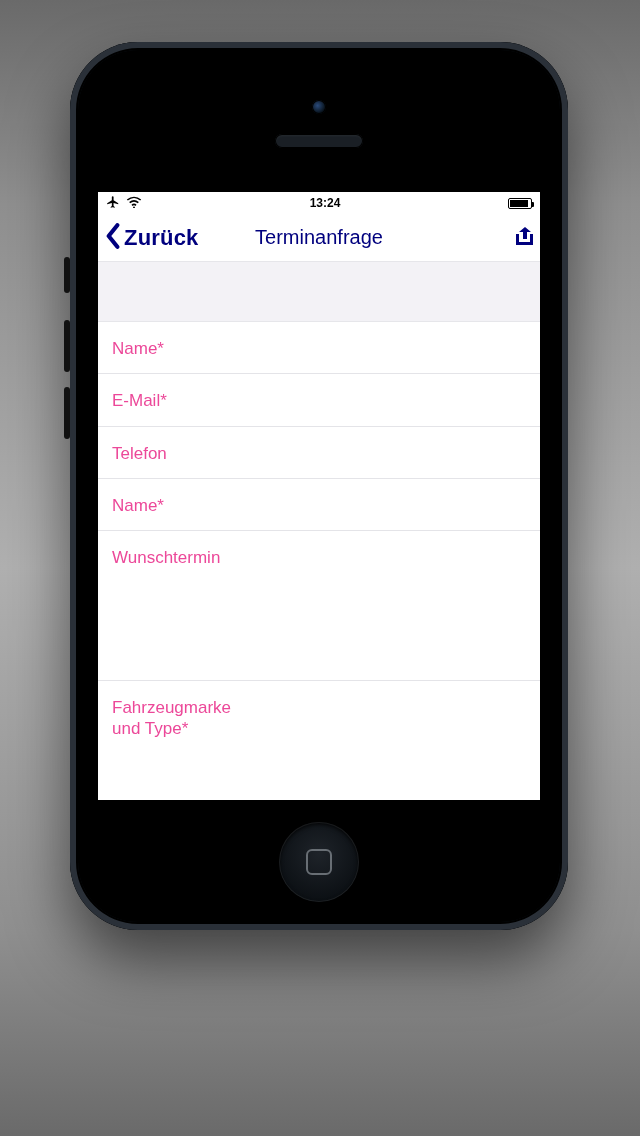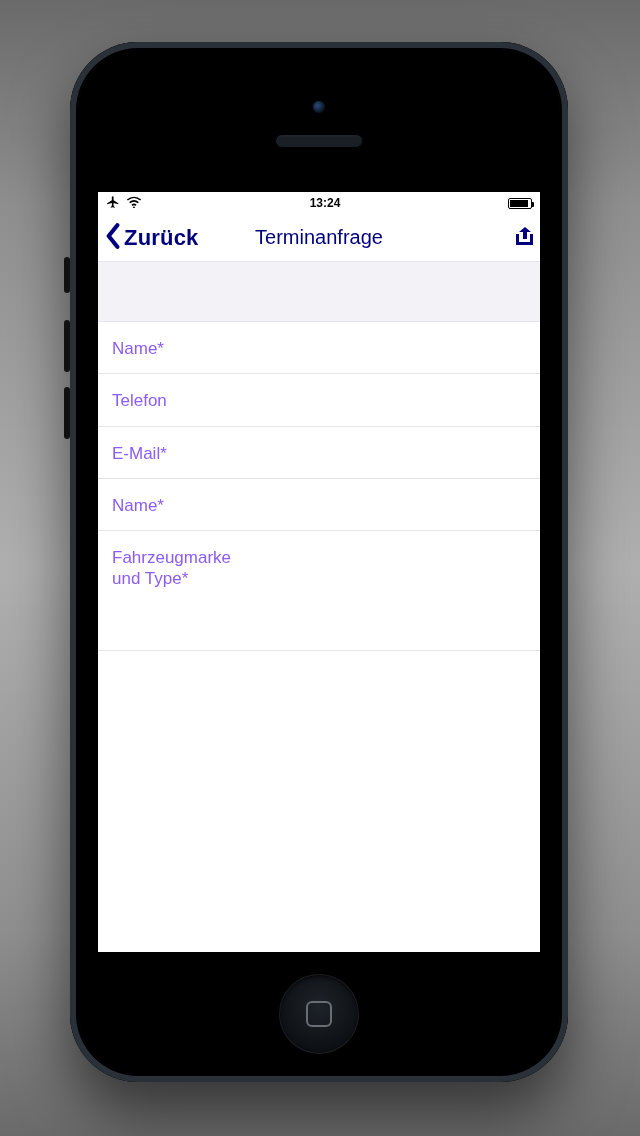--- a/index.html
+++ b/index.html
@@ -11,21 +11,21 @@
       overflow: hidden;
       position: relative;
     }
 
     
     .device {
       position: absolute;
       left: 70px;
       top: 42px;
       width: 498px;
-      height: 1040px;
+      height: 888px;
       background: #0d1319;
       border-radius: 68px;
       box-shadow:
         0 30px 60px rgba(0,0,0,0.55),
         inset 0 0 0 6px #2a3038,
         inset 0 0 0 8px #000;
     }
     .device::before{
       content:"";
       position:absolute;
@@ -114,21 +114,21 @@
     
     .header-spacer{height:60px;background:#f3f2f6;border-bottom:1px solid #e6e6ea;}
 
     
     .form{background:#fff;}
     .row{
       display:flex;align-items:flex-start;
       padding:16px 14px 14px 14px;
       border-bottom:1px solid #e4e4e8;
       min-height:52px;
-      font-size:17px;color:#8b5cf6;
+      font-size:17px;color:#ec4899;
     }
     .row .label{
       width:130px;flex-shrink:0;
       word-break:break-word;
       line-height:1.25;
     }
     .row .value{
       flex:1;
       line-height:1.25;
       word-break:break-word;
@@ -195,35 +195,39 @@
     <div class="header-spacer"></div>
 
     <div class="form">
 
       <div class="row">
         <div class="label">Name*</div>
         <div class="value"><input type="text" value="" style=""></div>
       </div>
 
       <div class="row">
+        <div class="label">E-Mail*</div>
+        <div class="value"><input type="text" value="" style=""></div>
+      </div>
+
+      <div class="row">
         <div class="label">Telefon</div>
         <div class="value"><input type="text" value="" style=""></div>
       </div>
 
-      <div class="row">
-        <div class="label">E-Mail*</div>
-        <div class="value"><input type="text" value="" style=""></div>
-      </div>
-
 
       <div class="row">
         <div class="label">Name*</div>
       </div>
 
 
+      <div class="row tall">
+        <div class="label">Wunschtermin</div>
+        <div class="value"><textarea rows="4" style=""></textarea></div>
+      </div>
 
       <div class="row tall" style="min-height:120px;">
         <div class="label">Fahrzeugmarke und Type*</div>
         <div class="value"><textarea rows="3" style=""></textarea></div>
       </div>
 
     </div>
   </div>
 
   <div class="home-btn">

